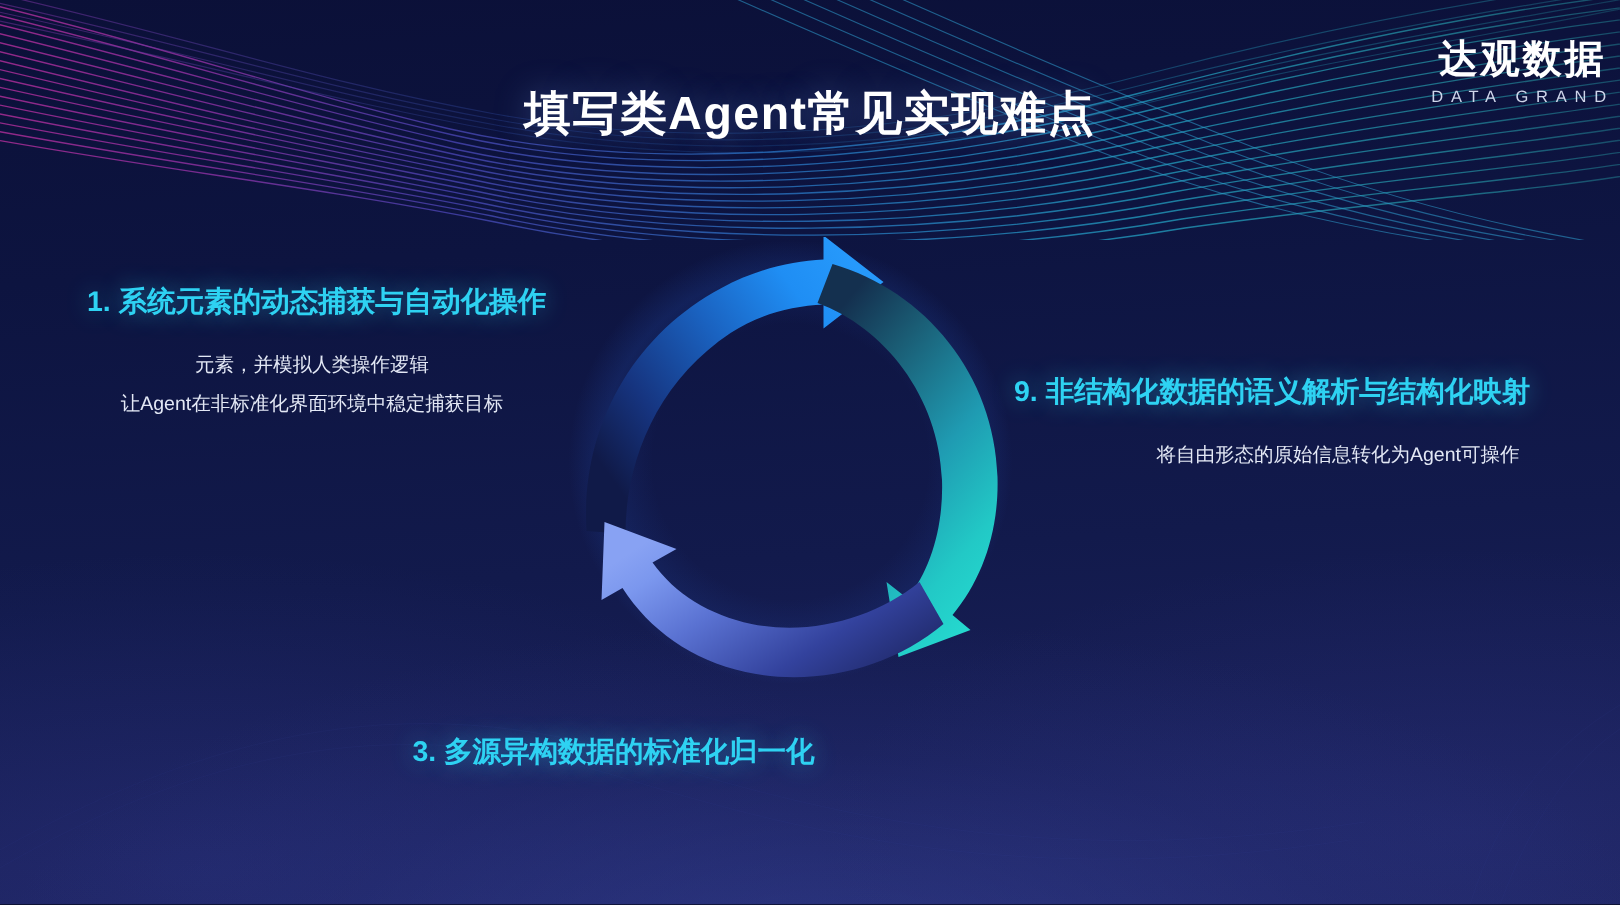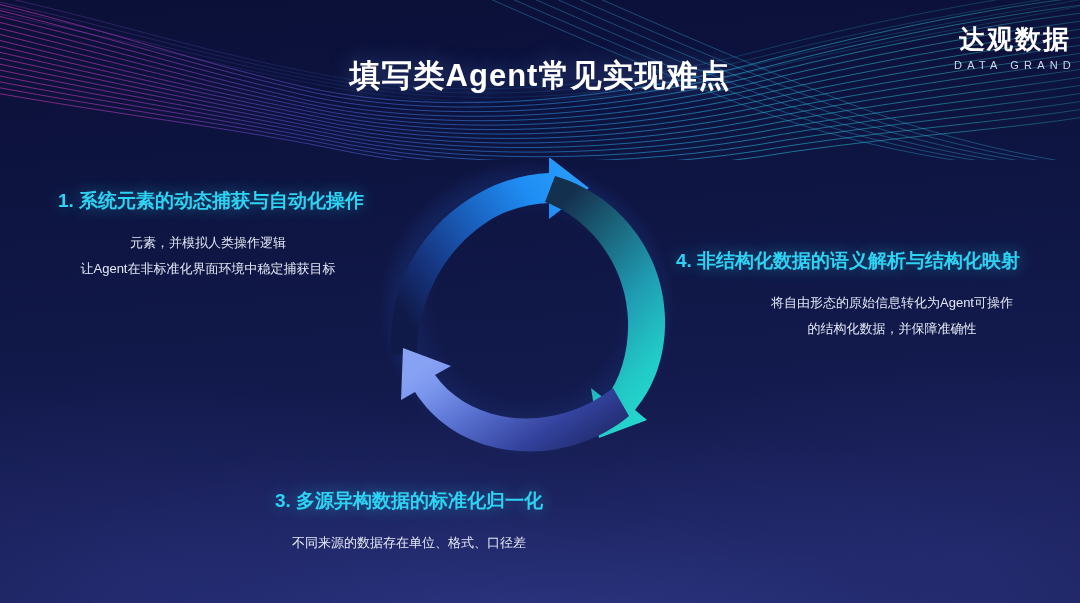--- a/index.html
+++ b/index.html
@@ -257,27 +257,25 @@
 
   <div class="block" id="block-1">
     <div class="block-heading">1. 系统元素的动态捕获与自动化操作</div>
     <div class="block-body">
       <div>元素，并模拟人类操作逻辑</div>
       <div>让Agent在非标准化界面环境中稳定捕获目标</div>
     </div>
   </div>
 
   <div class="block" id="block-2">
-    <div class="block-heading">4. 非结构化数据的语义解析与结构化映射</div>
+    <div class="block-heading">9. 非结构化数据的语义解析与结构化映射</div>
     <div class="block-body">
       <div>将自由形态的原始信息转化为Agent可操作</div>
-      <div>的结构化数据，并保障准确性</div>
     </div>
   </div>
 
   <div class="block" id="block-3">
     <div class="block-heading">3. 多源异构数据的标准化归一化</div>
     <div class="block-body">
-      <div>不同来源的数据存在单位、格式、口径差</div>
     </div>
   </div>
 
 </div>
 
 </body></html>

